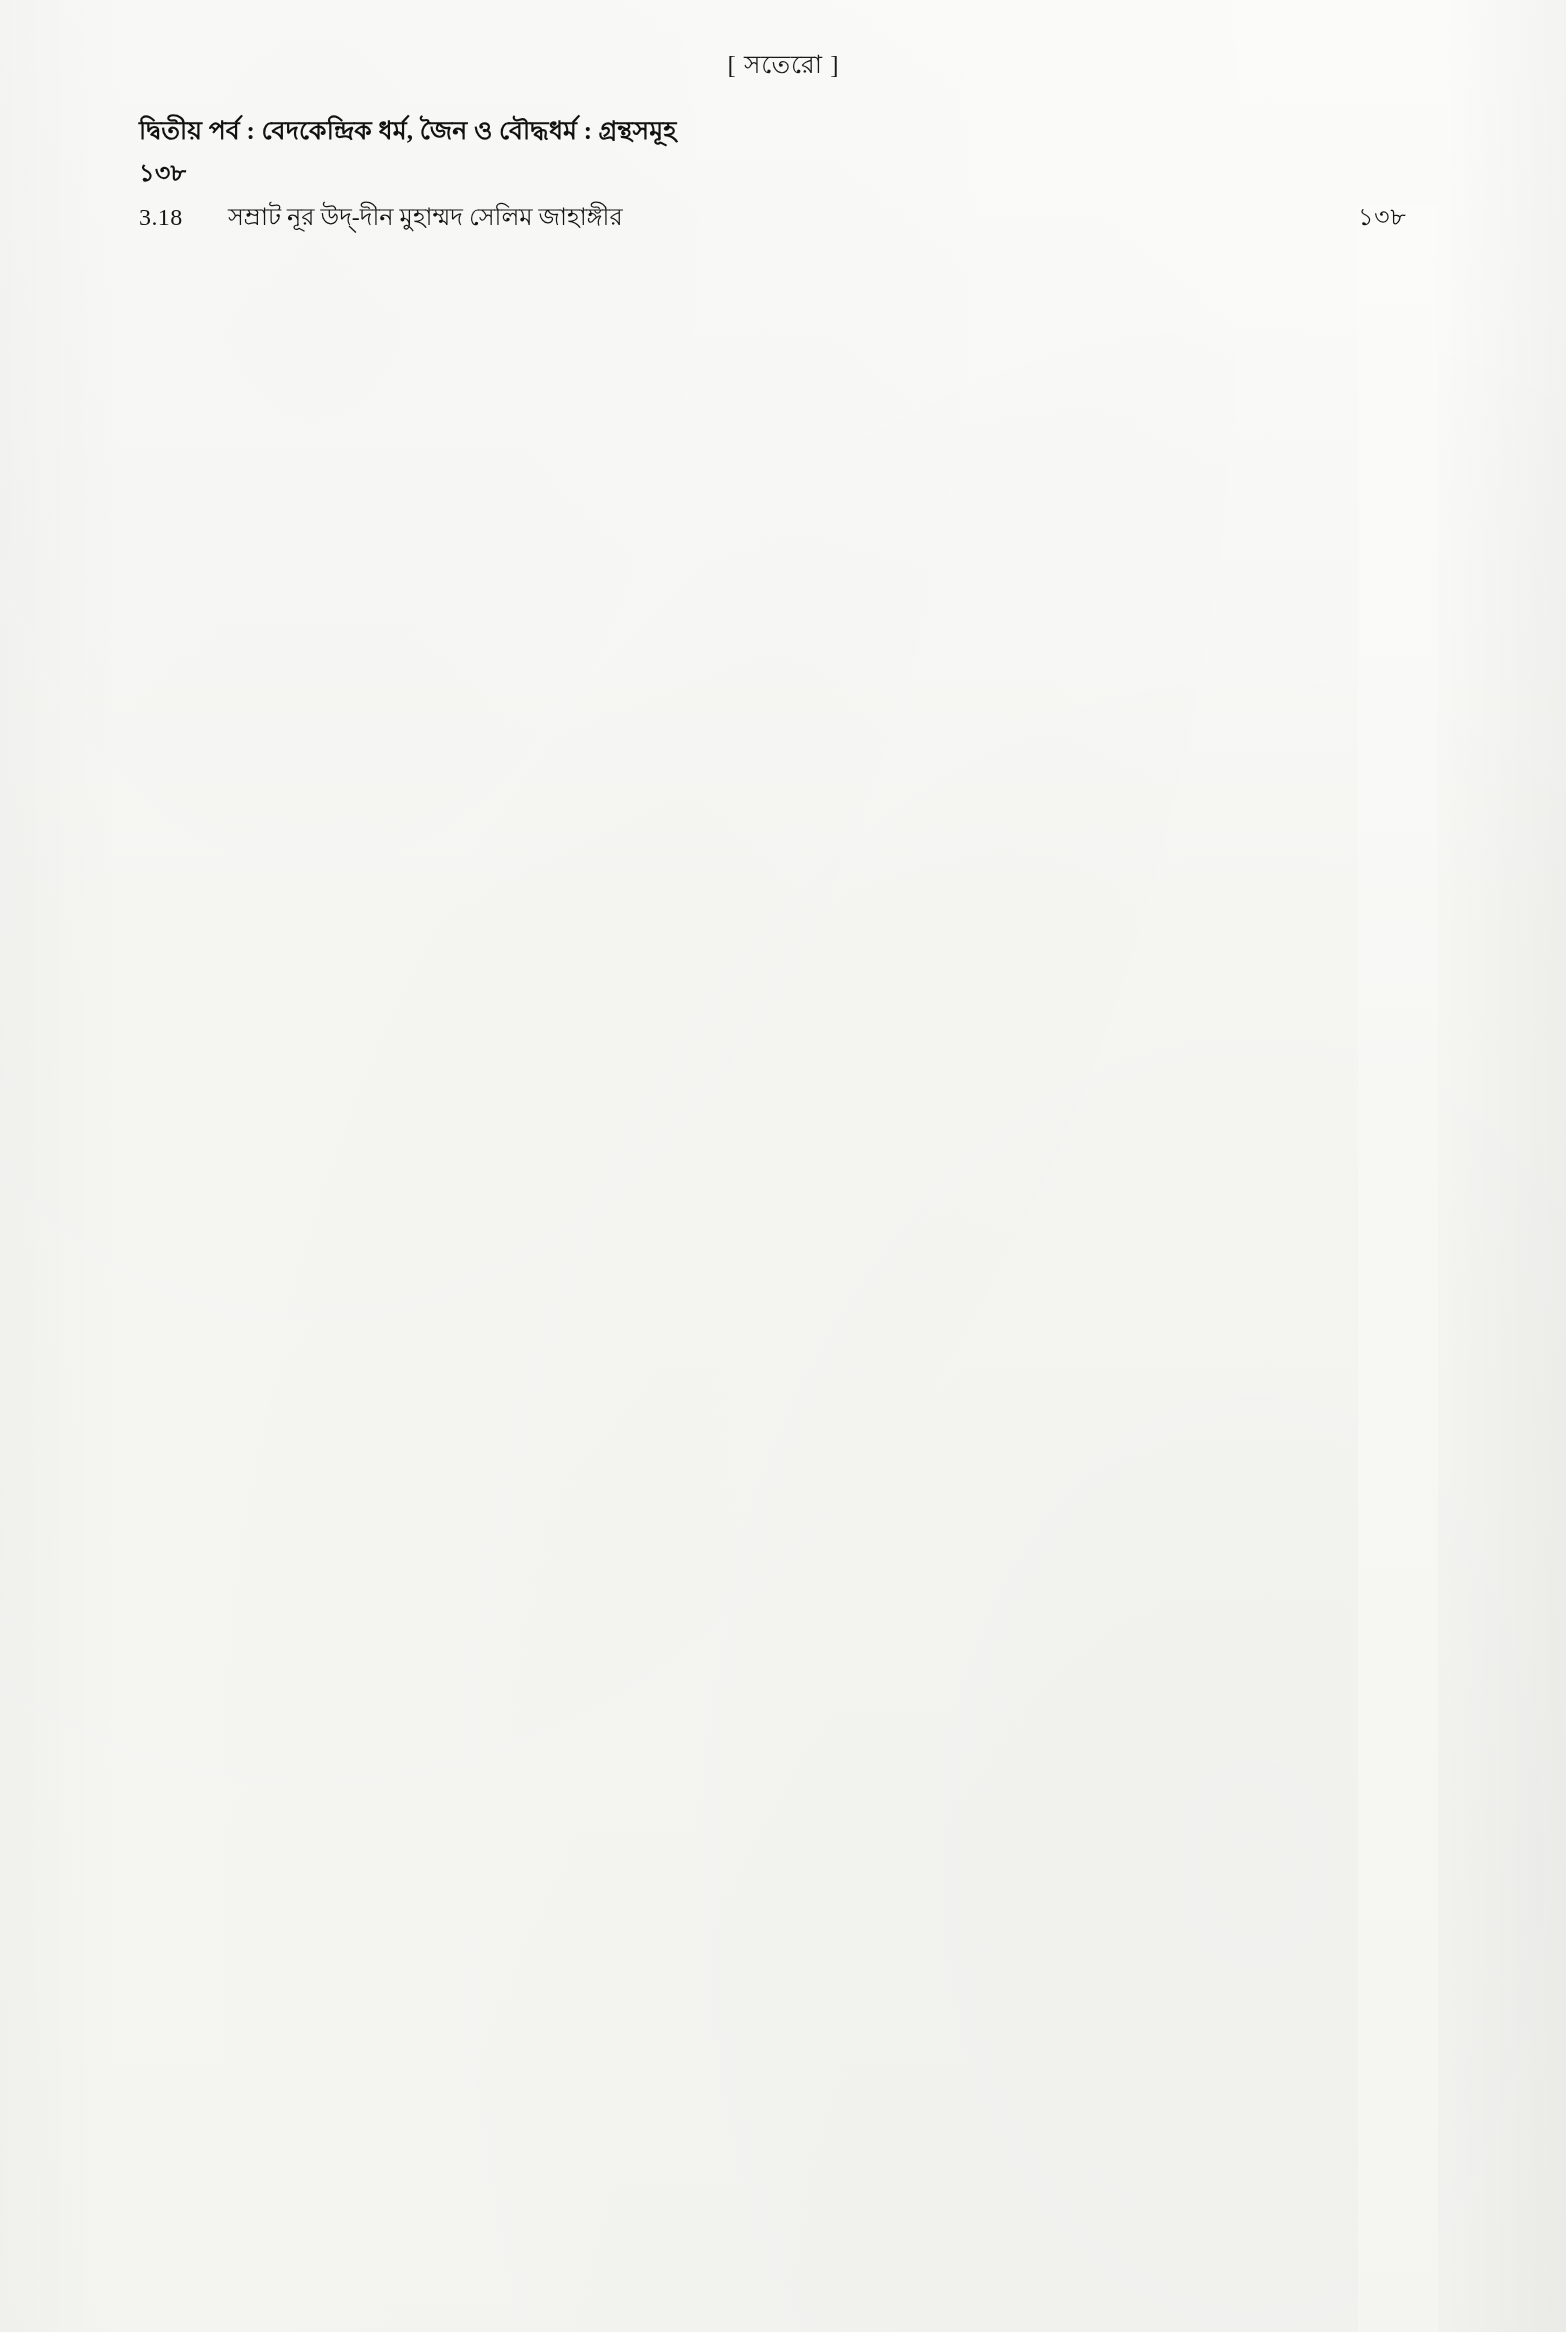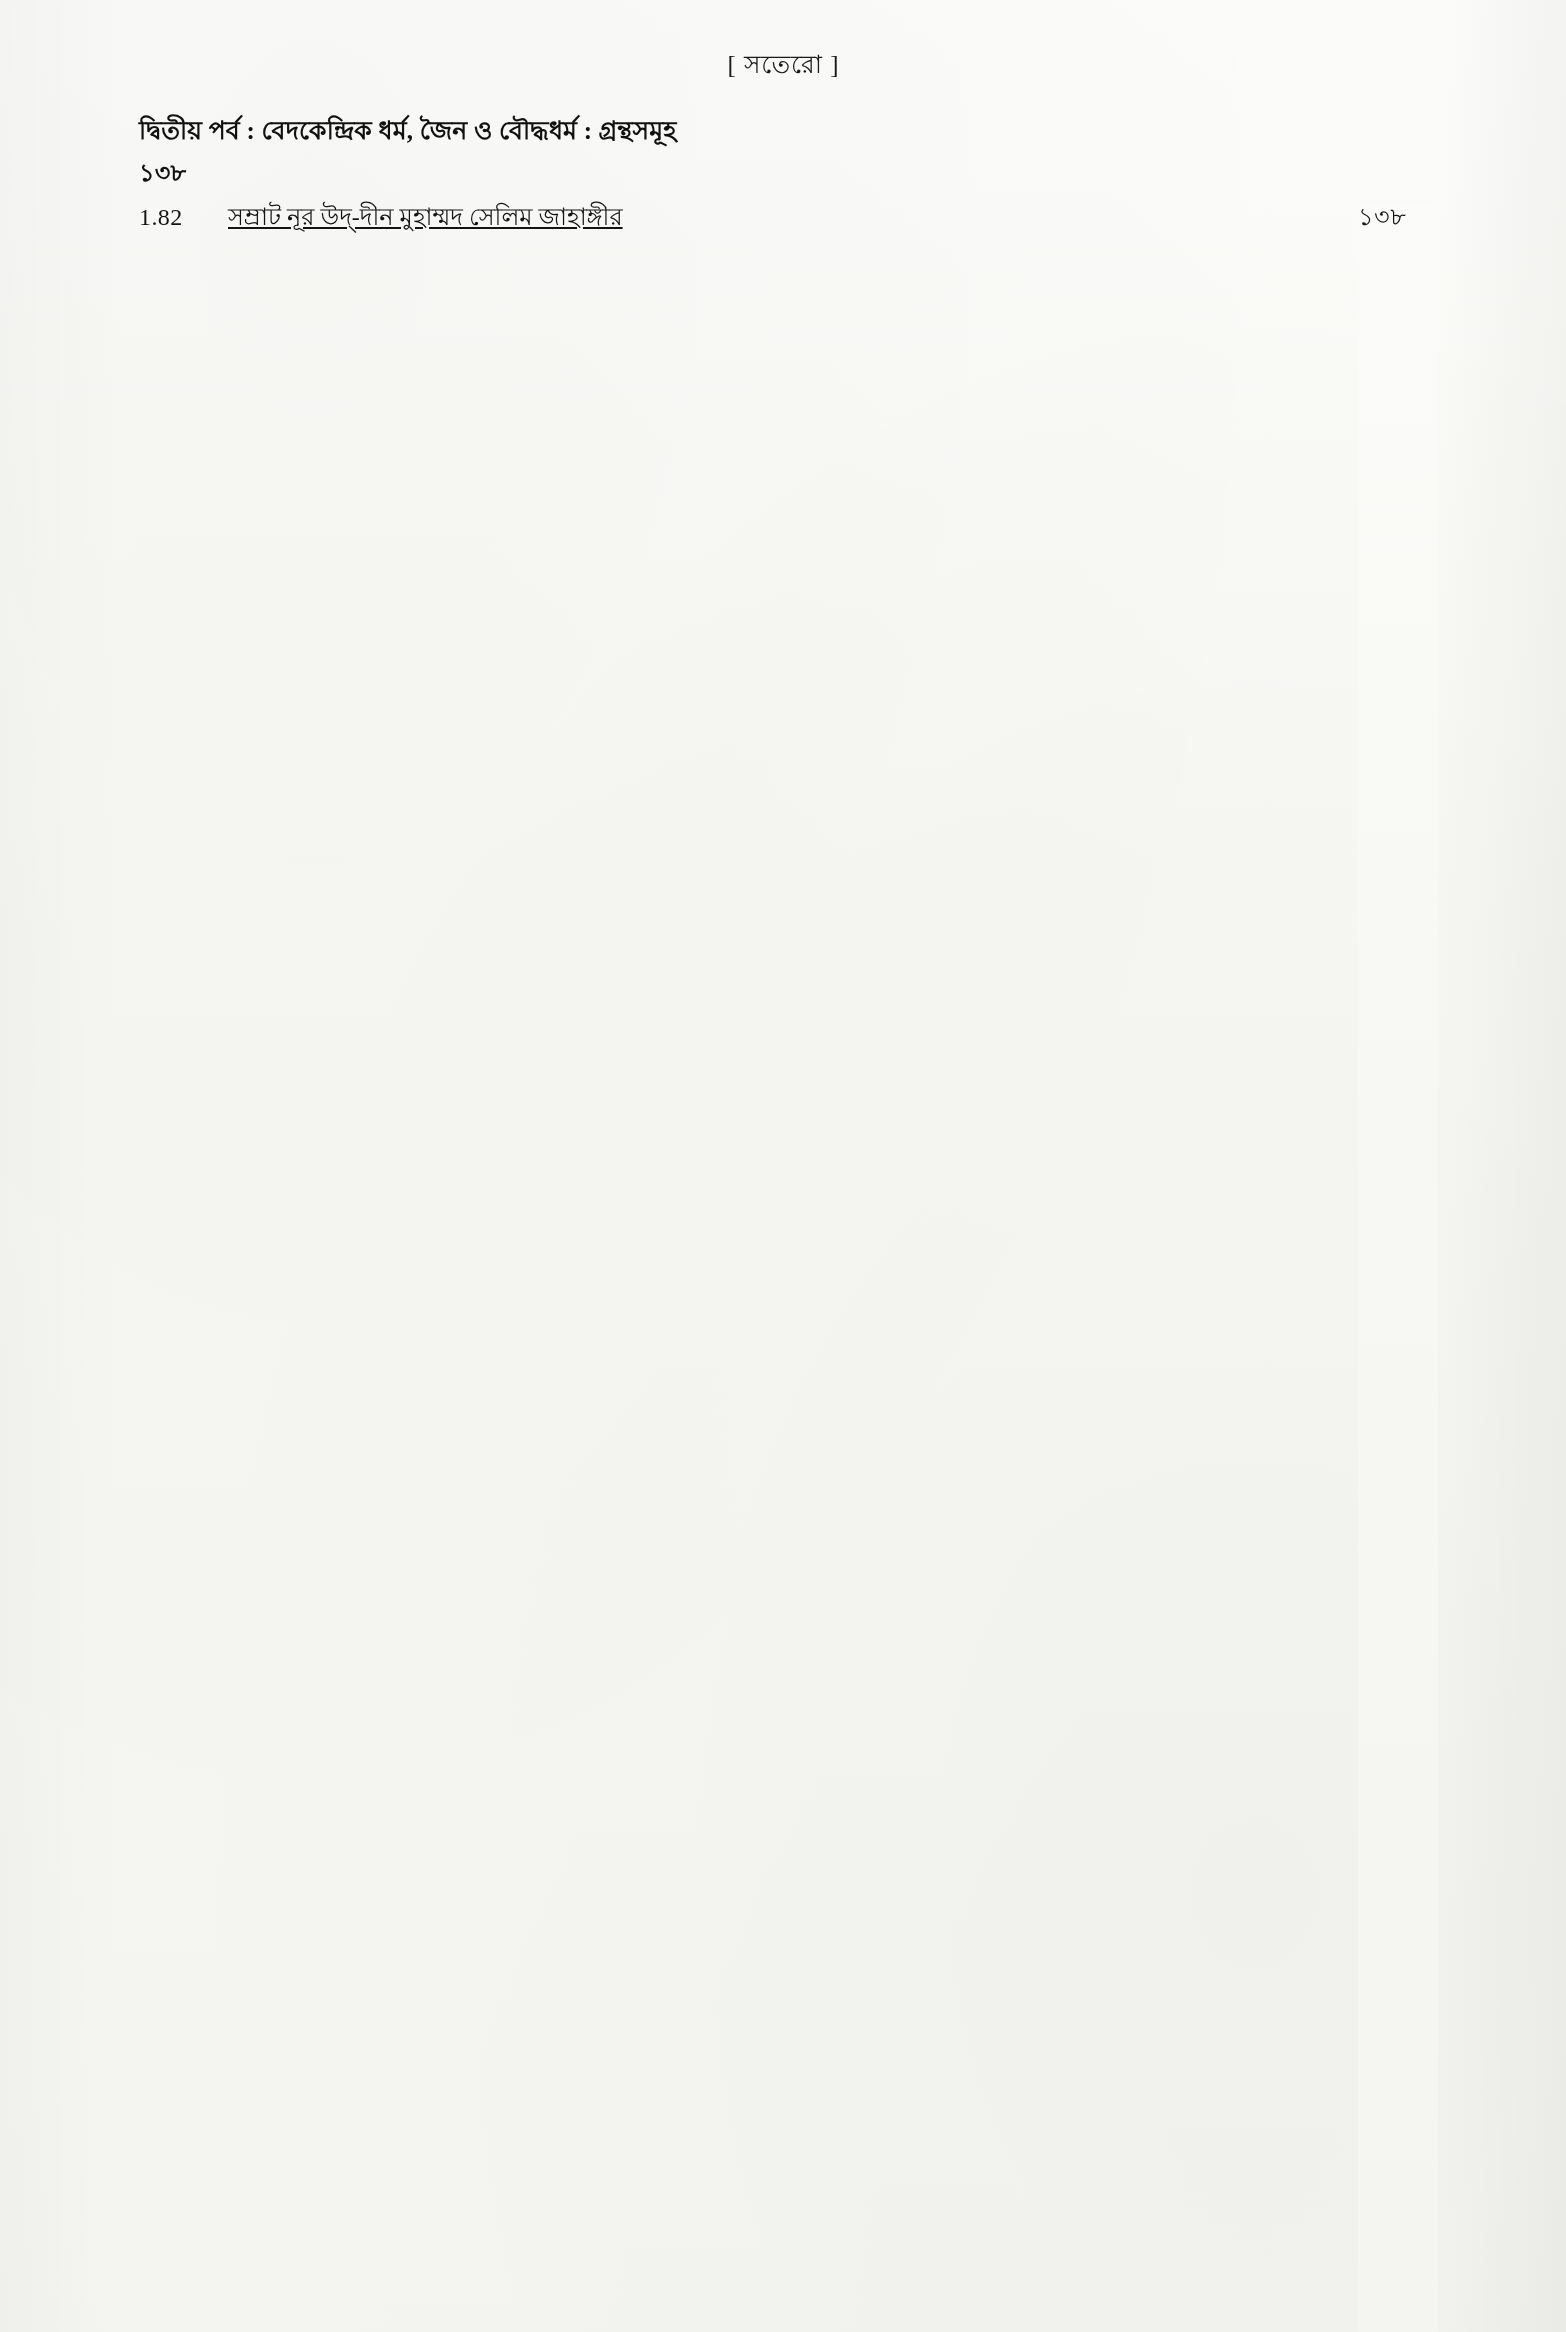--- a/index.html
+++ b/index.html
@@ -83,21 +83,20 @@
   }
   .entry .num {
     flex: 0 0 auto;
     width: 89px;
     text-align: left;
     letter-spacing: 0.4px;
   }
   .entry .title {
     flex: 1 1 auto;
     padding-right: 11px;
-    text-decoration: underline;
   }
   .entry .page {
     flex: 0 0 auto;
     width: 80px;
     text-align: left;
     letter-spacing: 0.5px;
   }
 </style>
 </head>
 <body>
@@ -109,20 +108,20 @@
 
   <div class="toc">
 
     <div class="section-title">
       <span class="st-text">দ্বিতীয় পর্ব : বেদকেন্দ্রিক ধর্ম, জৈন ও বৌদ্ধধর্ম : গ্রন্থসমূহ</span>
       <span class="st-fill"></span>
       <span class="st-page">১৩৮</span>
     </div>
 
     <div class="entry">
-      <span class="num">1.82</span>
+      <span class="num">3.18</span>
       <span class="title">সম্রাট নূর উদ্‌-দীন মুহাম্মদ সেলিম জাহাঙ্গীর</span>
       <span class="page">১৩৮</span>
     </div>
 
   </div>
 </div>
 
 
 </body></html>

